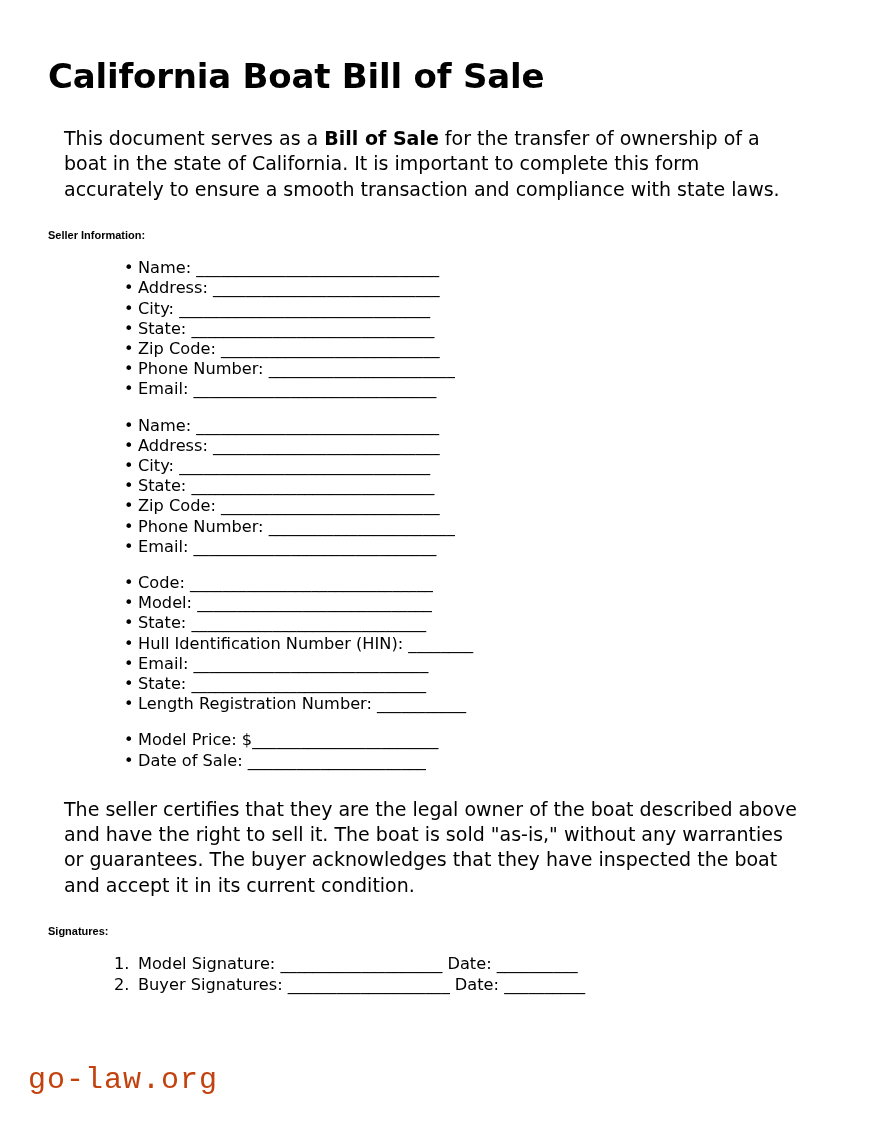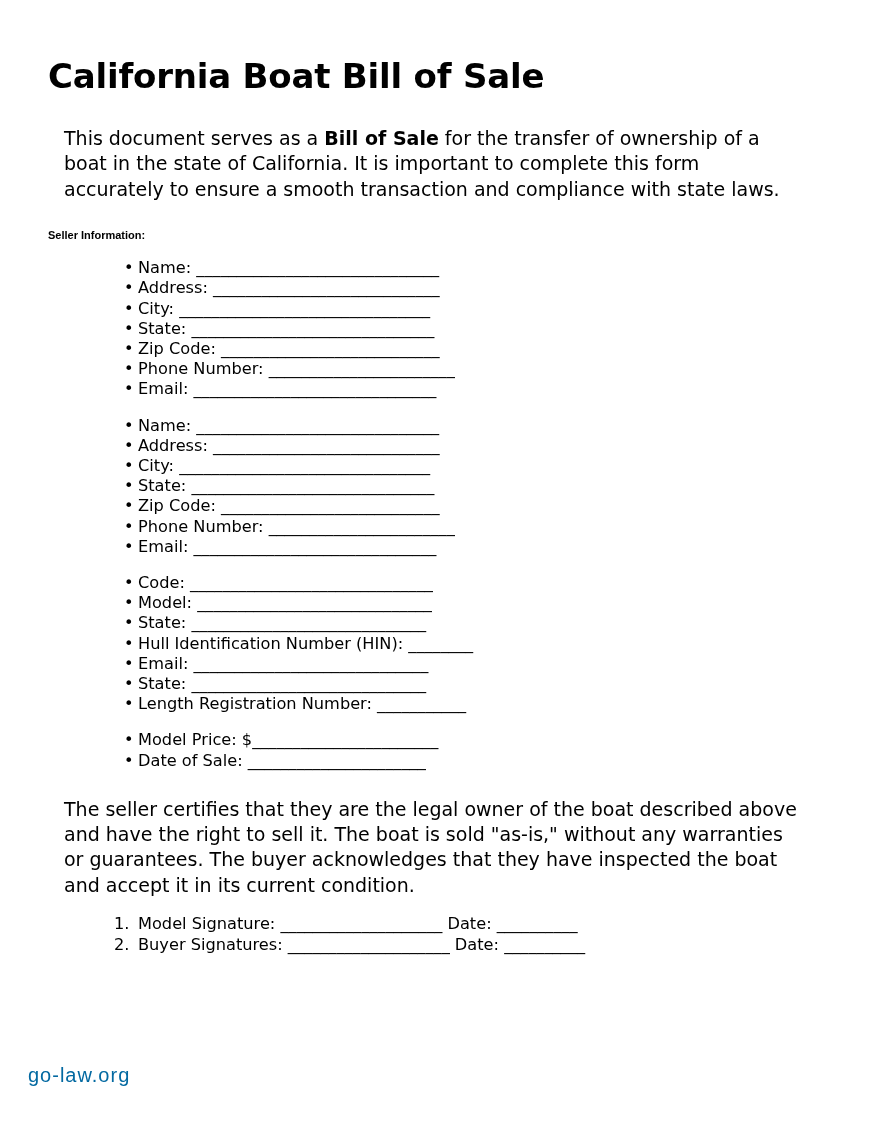--- a/index.html
+++ b/index.html
@@ -98,24 +98,24 @@
     font-size: 16.2px;
     line-height: 20.8px;
   }
 
   .cert-block { margin-top: 26px; }
 
   .footer-mark {
     position: absolute;
     left: 28px;
     top: 1060px;
-    font-family: Liberation Sans, sans-serif;
-    font-size: 20px;
+    font-family: Liberation Mono, monospace;
+    font-size: 30px;
     letter-spacing: 1px;
-    color: #0369a1;
+    color: #c2410c;
     line-height: 1;
     white-space: pre;
   }
 </style>
 </head>
 <body>
 
 <div class="page">
   <div class="content">
 
@@ -156,20 +156,21 @@
 
     <ul class="field-list">
       <li><span class="bullet">•</span><span>Model Price: $</span><span>_______________________</span></li>
       <li><span class="bullet">•</span><span>Date of Sale: </span><span>______________________</span></li>
     </ul>
 
     <div class="cert-block">
       <p class="certification">The seller certifies that they are the legal owner of the boat described above and have the right to sell it. The boat is sold "as-is," without any warranties or guarantees. The buyer acknowledges that they have inspected the boat and accept it in its current condition.</p>
     </div>
 
+    <h2 class="section-heading">Signatures:</h2>
     <ol class="signature-list">
       <li><span class="num">1.</span><span>Model Signature: </span><span>____________________</span><span> Date: </span><span>__________</span></li>
       <li><span class="num">2.</span><span>Buyer Signatures: </span><span>____________________</span><span> Date: </span><span>__________</span></li>
     </ol>
 
   </div>
 
   <div class="footer-mark">go-law.org</div>
 </div>
 

